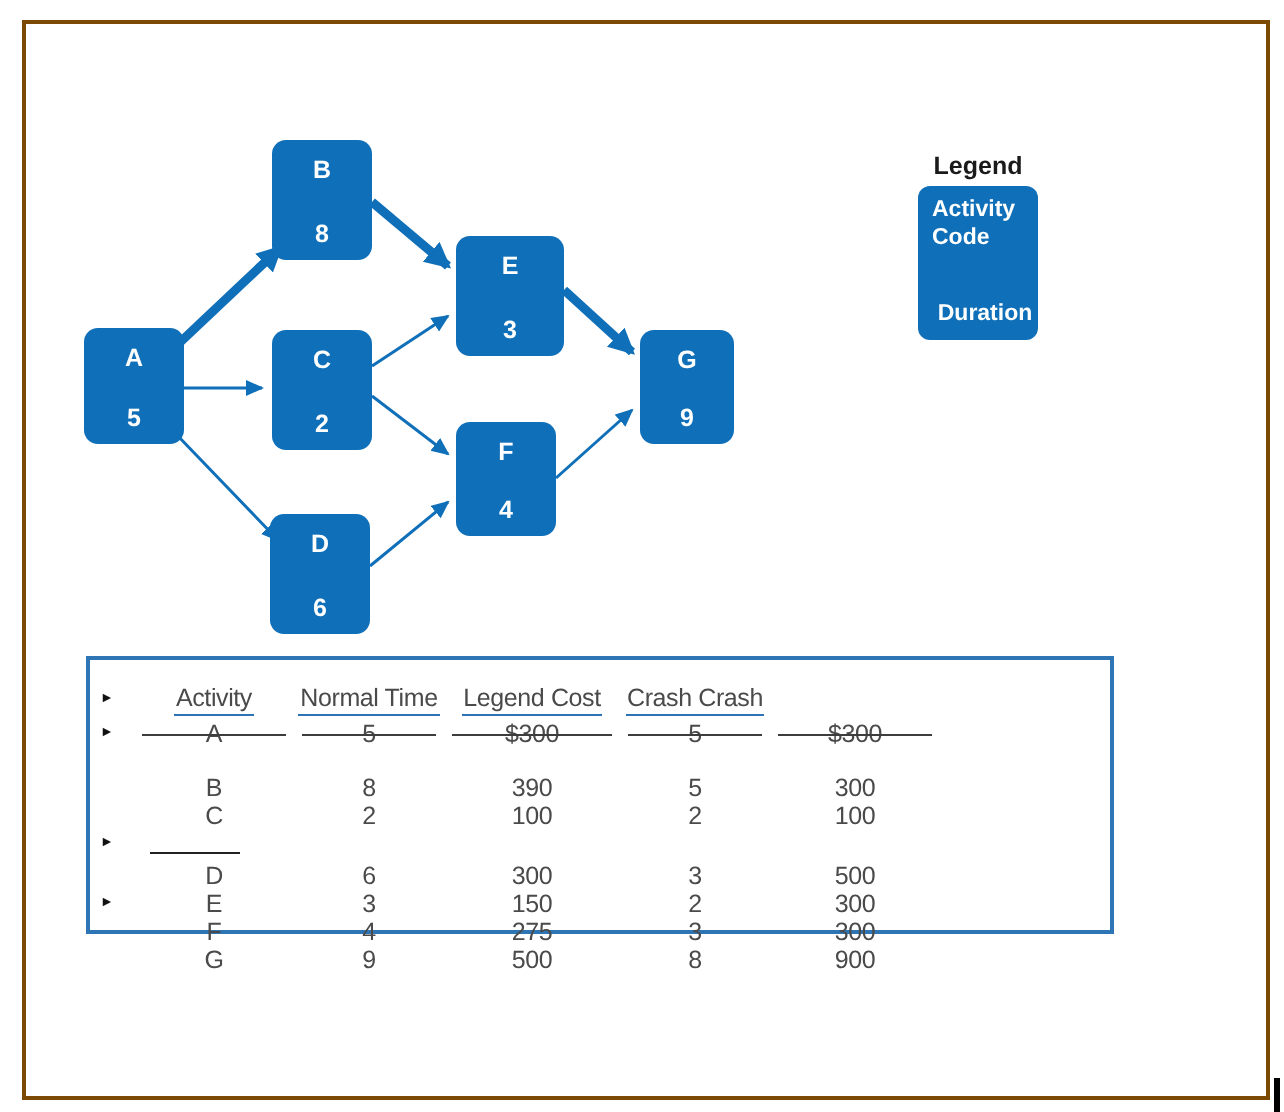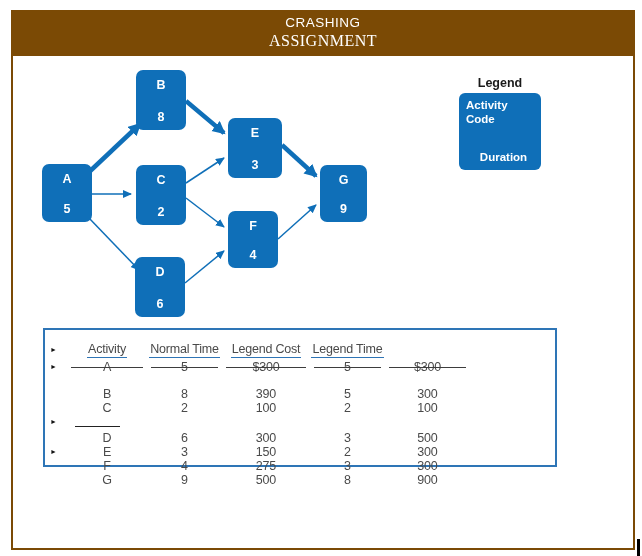--- a/index.html
+++ b/index.html
@@ -12,21 +12,21 @@
             color:#fff;text-align:center;box-sizing:border-box;padding-top:5px;}
   .title-line1{font:400 13.5px "Liberation Sans",sans-serif;line-height:16px;letter-spacing:.5px;}
   .title-line2{font:400 16px "Liberation Serif",serif;line-height:20px;letter-spacing:.5px;}
   
   #diagram{position:absolute;left:0;top:0;pointer-events:none;}
   #diagram g,#diagram line{pointer-events:auto;}
   .edge-thin{stroke:#0f6fb8;stroke-width:1.5;}
   .edge-thick{stroke:#0f6fb8;stroke-width:4.5;}
   .node-text{fill:#ffffff;font:bold 12.5px "Liberation Sans",sans-serif;text-anchor:middle;}
   
-  .legend{position:absolute;left:459px;top:76px;width:82px;}
+  .legend{position:absolute;left:459px;top:76px;width:60px;}
   .legend-title{font:bold 12.5px "Liberation Sans",sans-serif;color:#1a1a1a;text-align:center;margin-bottom:3px;}
   .legend-box{background:#0f6fb8;border-radius:6px;height:77px;box-sizing:border-box;
               padding:5px 0 6px 7px;color:#fff;font:bold 11.5px "Liberation Sans",sans-serif;
               line-height:14px;display:flex;flex-direction:column;}
   .legend-duration{margin-top:auto;text-align:center;}
   
   .tablebox{position:absolute;left:43px;top:328px;width:514px;height:139px;
             border:2px solid #2e75b6;box-sizing:border-box;overflow:visible;
             padding-top:13px;color:#4a4a4a;font-size:12.5px;letter-spacing:-0.2px;}
   .trow{display:grid;grid-template-columns:22px 80px 75px 88px 75px 85px;
@@ -44,24 +44,20 @@
   
   .cursor-mark{position:absolute;left:637px;top:539px;width:3px;height:17px;background:#000;}
 </style>
 </head>
 <body>
 
 <div class="page">
 
   <div class="frame"></div>
 
-  <div class="titlebar">
-    <div class="title-line1">CRASHING</div>
-    <div class="title-line2">ASSIGNMENT</div>
-  </div>
 
   <svg id="diagram" width="642" height="330" viewBox="0 0 642 330">
     <defs>
       <marker id="ah-thin" markerUnits="userSpaceOnUse" markerWidth="11" markerHeight="10" refX="8" refY="4" orient="auto">
         <path d="M0,0 L9,4 L0,8 z" fill="#0f6fb8"></path>
       </marker>
       <marker id="ah-thick" markerUnits="userSpaceOnUse" markerWidth="17" markerHeight="15" refX="11" refY="6.5" orient="auto">
         <path d="M0,0 L13,6.5 L0,13 z" fill="#0f6fb8"></path>
       </marker>
     </defs>
@@ -123,21 +119,21 @@
       <div class="legend-duration">Duration</div>
     </div>
   </div>
 
   <div class="tablebox" id="crash-table">
       <div class="trow headerrow">
         <div class="bulletcell">►</div>
         <div class="cell"><span class="hul">Activity</span></div>
         <div class="cell"><span class="hul">Normal Time</span></div>
         <div class="cell"><span class="hul">Legend Cost</span></div>
-        <div class="cell"><span class="hul">Legend Time</span></div>
+        <div class="cell"><span class="hul">Crash Crash</span></div>
       </div>
       <div class="trow struck">
         <div class="bulletcell">►</div>
         <div class="cell">A</div>
         <div class="cell">5</div>
         <div class="cell">$300</div>
         <div class="cell">5</div>
         <div class="cell">$300</div>
       </div>
       <div class="trow gaprow"></div>

